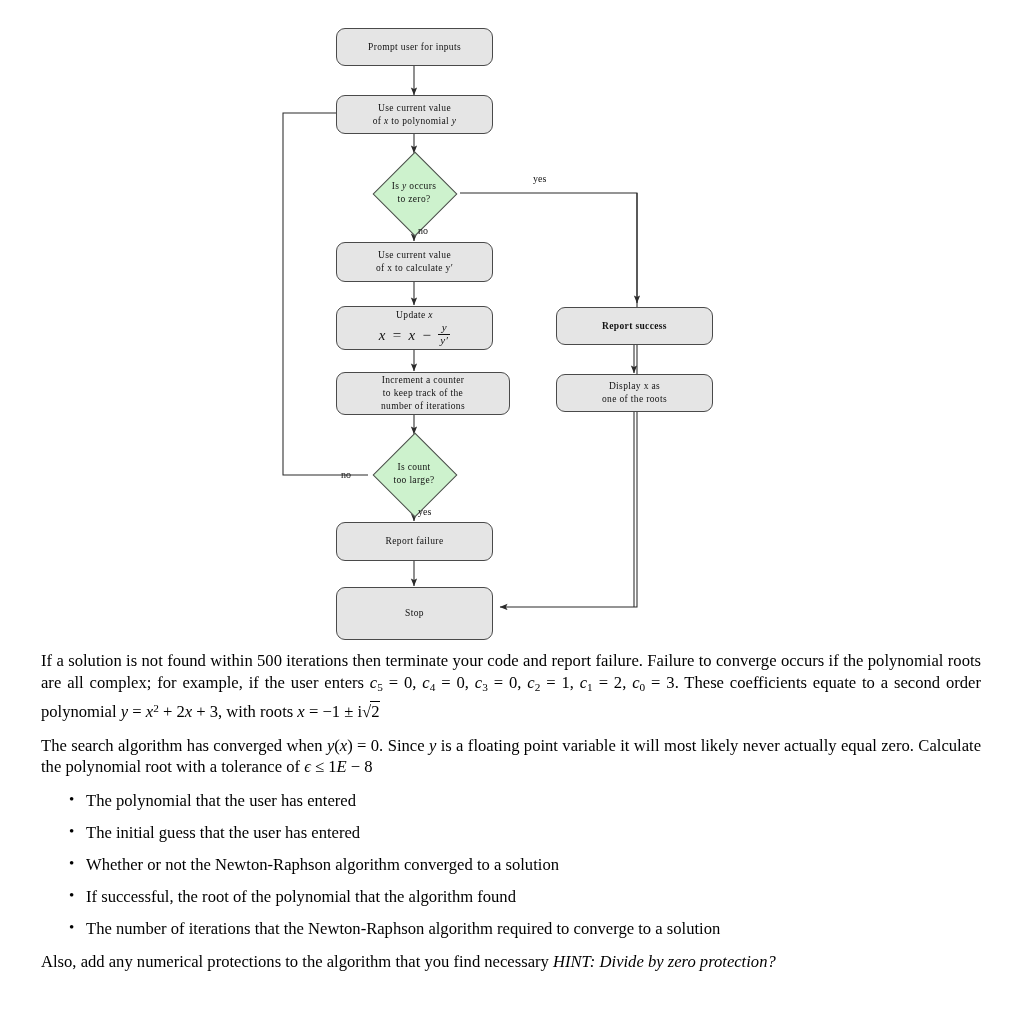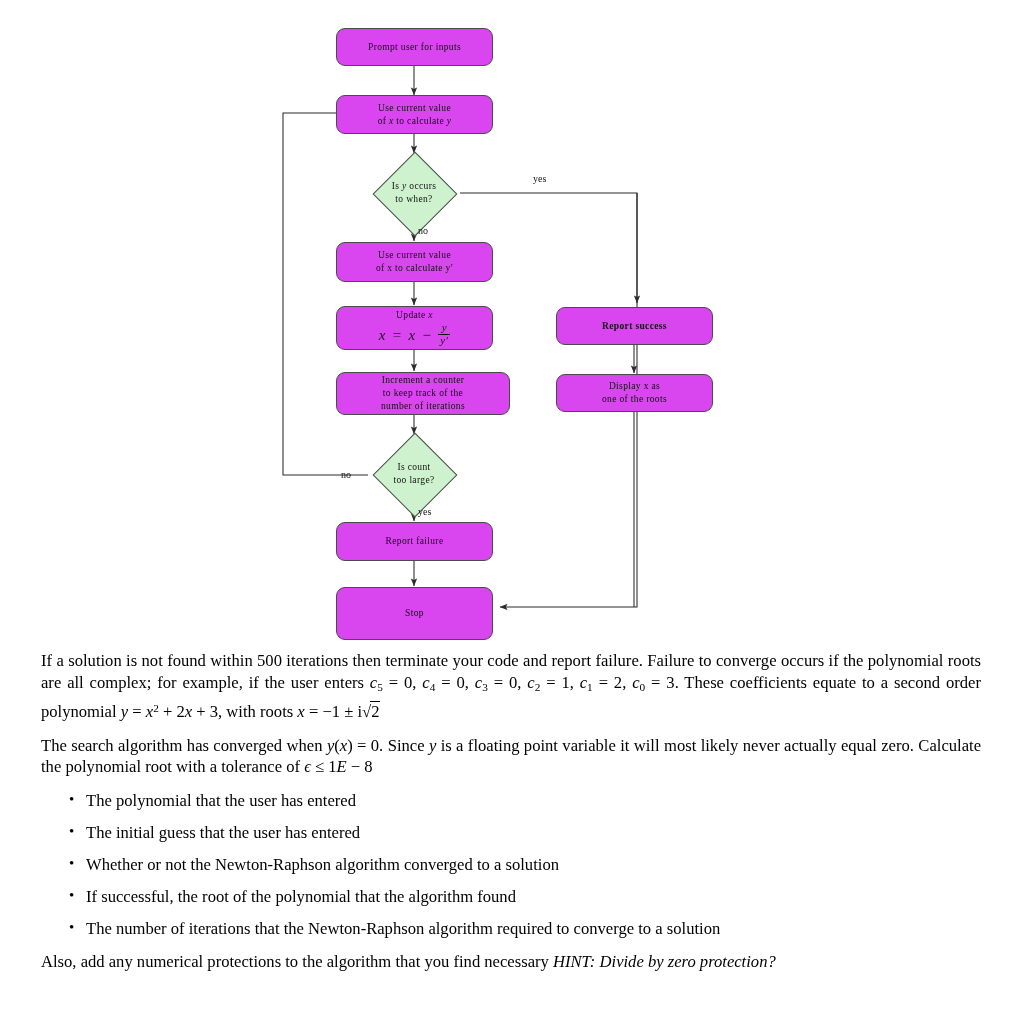--- a/index.html
+++ b/index.html
@@ -16,21 +16,21 @@
   #flow{
     position:relative;
     width:1023px;
     height:640px;
   }
   #flow svg{position:absolute;left:0;top:0;}
 
   .node{
     position:absolute;
     box-sizing:border-box;
-    background:#d946ef;
+    background:#e5e5e5;
     border:1px solid #4a4a4a;
     border-radius:9px;
     display:flex;
     align-items:center;
     justify-content:center;
     text-align:center;
     font-family:"Liberation Serif", serif;
     font-size:9.5px;
     line-height:13px;
     letter-spacing:.35px;
@@ -158,30 +158,30 @@
     </g>
   </svg>
 
   <div class="node" style="left:336px;top:28px;width:157px;height:38px;">
     <div class="inner">Prompt user for inputs</div>
   </div>
 
   <div class="node" style="left:336px;top:95px;width:157px;height:39px;">
     <div class="inner">
       <div>Use current value</div>
-      <div><span>of </span><span class="mi">x</span><span> to calculate </span><span class="mi">y</span></div>
+      <div><span>of </span><span class="mi">x</span><span> to polynomial </span><span class="mi">y</span></div>
     </div>
   </div>
 
   <div class="dia-wrap" style="left:368px;top:152px;width:92px;height:82px;">
     <div class="dia-shape" style="left:17px;top:12px;width:58px;height:58px;"></div>
     <div class="dia-label">
       <div>
         <div><span>Is </span><span class="mi">y</span><span> occurs</span></div>
-        <div>to when?</div>
+        <div>to zero?</div>
       </div>
     </div>
   </div>
 
   <div class="edge-label" style="left:533px;top:173px;">yes</div>
   <div class="edge-label" style="left:418px;top:225px;">no</div>
 
   <div class="node" style="left:336px;top:242px;width:157px;height:40px;">
     <div class="inner">
       <div>Use current value</div>

